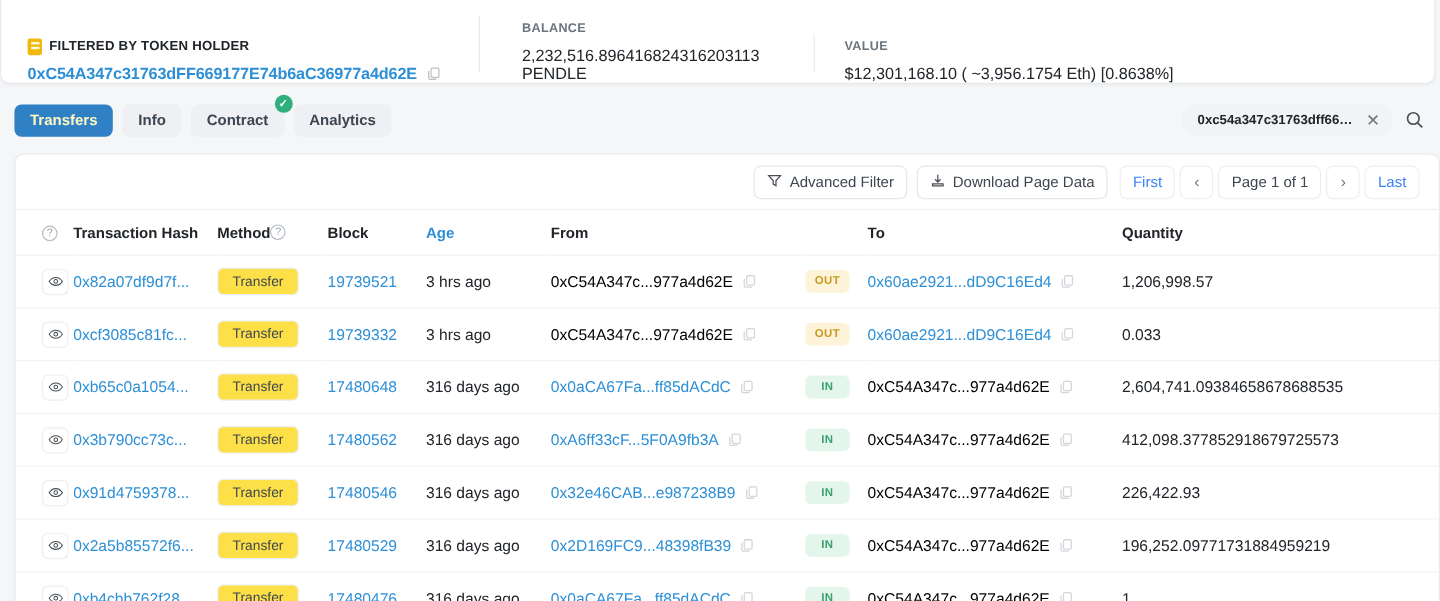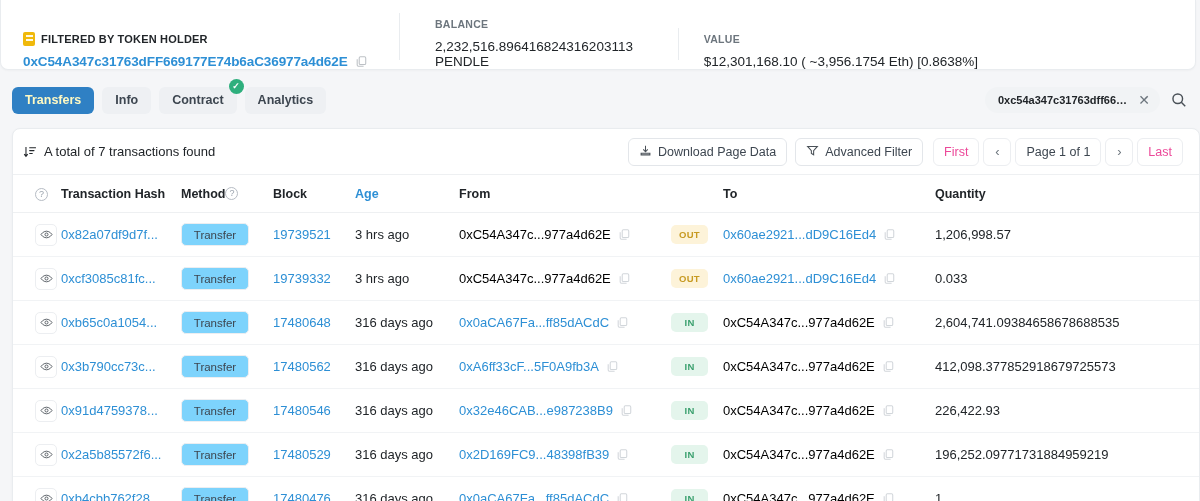--- a/index.html
+++ b/index.html
@@ -126,21 +126,21 @@
     height: 28px; border: 1px solid #e3e6ea; background: #fff;
     border-radius: 6px; font-size: 12.5px; color: #3d4650;
     display: flex; align-items: center; gap: 6px;
     padding: 0 10px; cursor: pointer; white-space: nowrap;
     margin-left: 8px; font-family: "Liberation Sans", sans-serif;
   }
   .pager { display: flex; align-items: center; margin-left: 10px; gap: 4px; }
   .pg {
     height: 28px; min-width: 28px; padding: 0 10px;
     border: 1px solid #eceef1; border-radius: 6px;
-    background: #fff; font-size: 12.5px; color: #ec4899;
+    background: #fff; font-size: 12.5px; color: #3b82f6;
     display: flex; align-items: center; justify-content: center;
     cursor: pointer; white-space: nowrap;
   }
   .pg.cur { color: #3d4650; }
   .pg.arrow { color: #6c757d; font-size: 13px; }
 
   
   table { width: 100%; border-collapse: collapse; table-layout: fixed; }
   thead th {
     font-size: 12.5px; font-weight: bold; color: #212529;
@@ -174,21 +174,21 @@
   .eye-box {
     width: 22px; height: 22px; border: 1px solid #eceef1;
     border-radius: 5px; display: flex; align-items: center;
     justify-content: center; cursor: pointer; background: #fff;
   }
   .lnk { color: #2d8fd5; text-decoration: none; cursor: pointer; font-size: 13px; }
   .method-badge {
     display: inline-flex; align-items: center; justify-content: center;
     min-width: 68px; height: 23px; padding: 0 9px;
     border: 1px solid #eceef1; border-radius: 5px;
-    background: #7dd3fc; font-size: 11.5px; color: #3d4650;
+    background: #fde047; font-size: 11.5px; color: #3d4650;
     cursor: pointer;
   }
   .dir-badge {
     display: inline-flex; align-items: center; justify-content: center;
     width: 37px; height: 19px; border-radius: 5px;
     font-size: 9.5px; font-weight: bold; letter-spacing: .3px;
   }
   .dir-out { background: #fdf3d9; color: #c79a22; }
   .dir-in  { background: #e4f5ec; color: #3aa06e; }
   .cellflex { display: flex; align-items: center; gap: 7px; }
@@ -258,49 +258,40 @@
       <circle cx="7.6" cy="7.6" r="5.4"></circle>
       <path d="M11.6 11.6 L16 16"></path>
     </svg>
   </div>
 
 </div>
 
 <div class="panel">
 
   <div class="panel-head">
-    <div class="total-text">
-      <span class="sort-ico">
-        <svg viewBox="0 0 16 16" width="14" height="14" fill="none" stroke="#212529" stroke-width="1.2">
-          <path d="M3.4 2.2 V12.6 M1.4 10.4 L3.4 12.9 L5.4 10.4"></path>
-          <path d="M7.6 3.2 H14.4 M7.6 6.4 H12.6 M7.6 9.6 H10.6" stroke-linecap="round"></path>
+
+    <div class="head-spacer"></div>
+
+    <button class="btn">
+      <span>
+        <svg viewBox="0 0 16 16" width="13" height="13" fill="none" stroke="#495057" stroke-width="1.3">
+          <path d="M2 3 H14 L9.4 8.2 V13.2 L6.6 11.6 V8.2 Z"></path>
         </svg>
       </span>
-      <span>A total of 7 transactions found</span>
-    </div>
-
-    <div class="head-spacer"></div>
+      <span>Advanced Filter</span>
+    </button>
 
     <button class="btn">
       <span>
         <svg viewBox="0 0 16 16" width="13" height="13" fill="none" stroke="#495057" stroke-width="1.3">
           <path d="M8 2 V9.2 M5.2 6.6 L8 9.6 L10.8 6.6"></path>
           <path d="M2.6 11.4 H13.4 V13.4 H2.6 Z"></path>
         </svg>
       </span>
       <span>Download Page Data</span>
-    </button>
-
-    <button class="btn">
-      <span>
-        <svg viewBox="0 0 16 16" width="13" height="13" fill="none" stroke="#495057" stroke-width="1.3">
-          <path d="M2 3 H14 L9.4 8.2 V13.2 L6.6 11.6 V8.2 Z"></path>
-        </svg>
-      </span>
-      <span>Advanced Filter</span>
     </button>
 
     <div class="pager">
       <div class="pg">First</div>
       <div class="pg arrow">‹</div>
       <div class="pg cur">Page 1 of 1</div>
       <div class="pg arrow">›</div>
       <div class="pg">Last</div>
     </div>
   </div>

